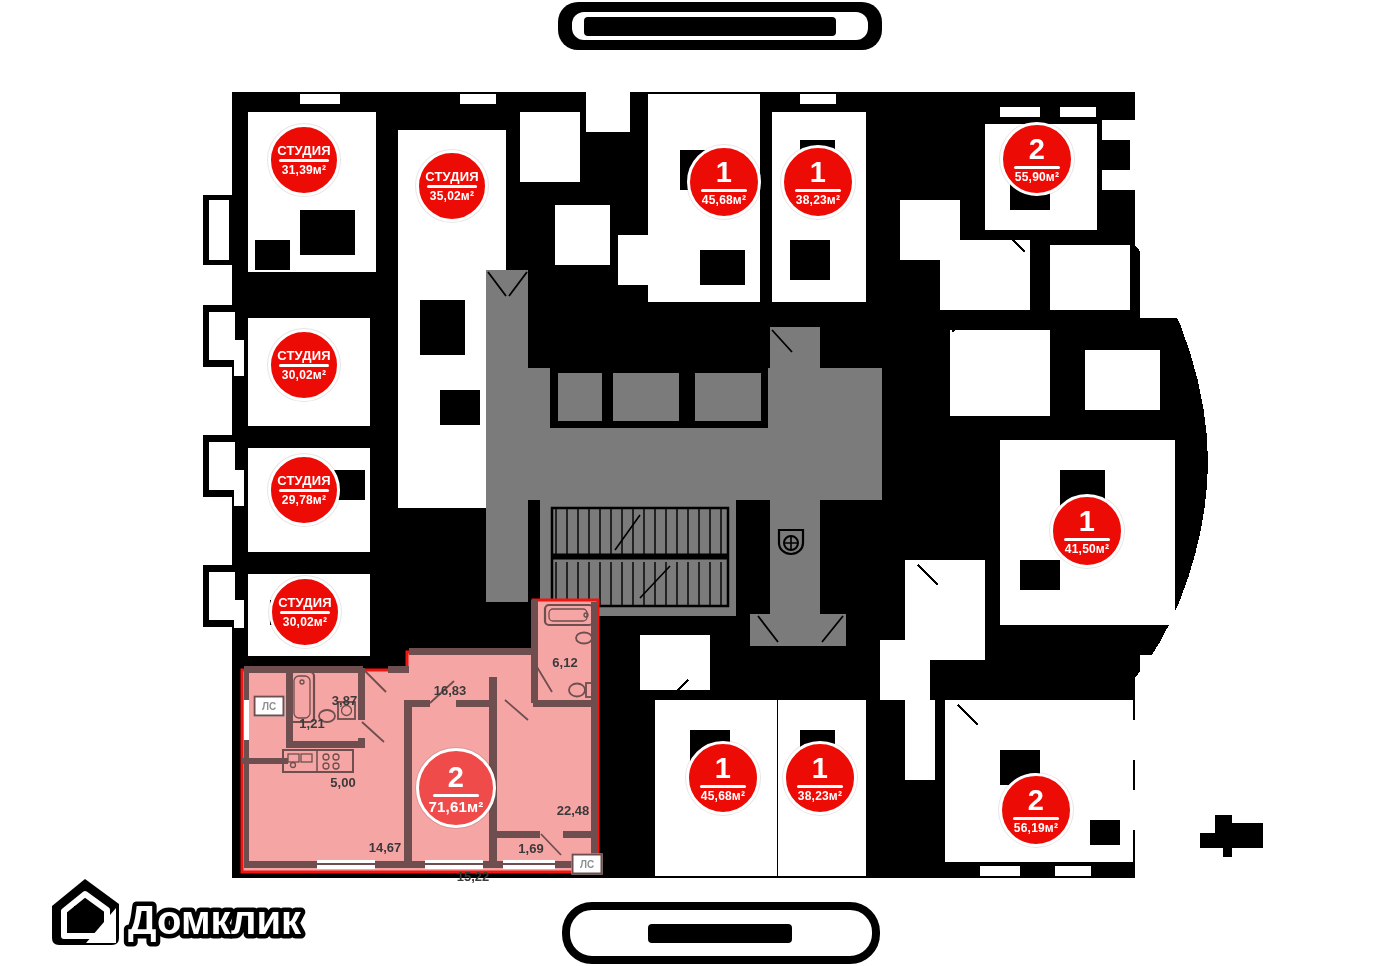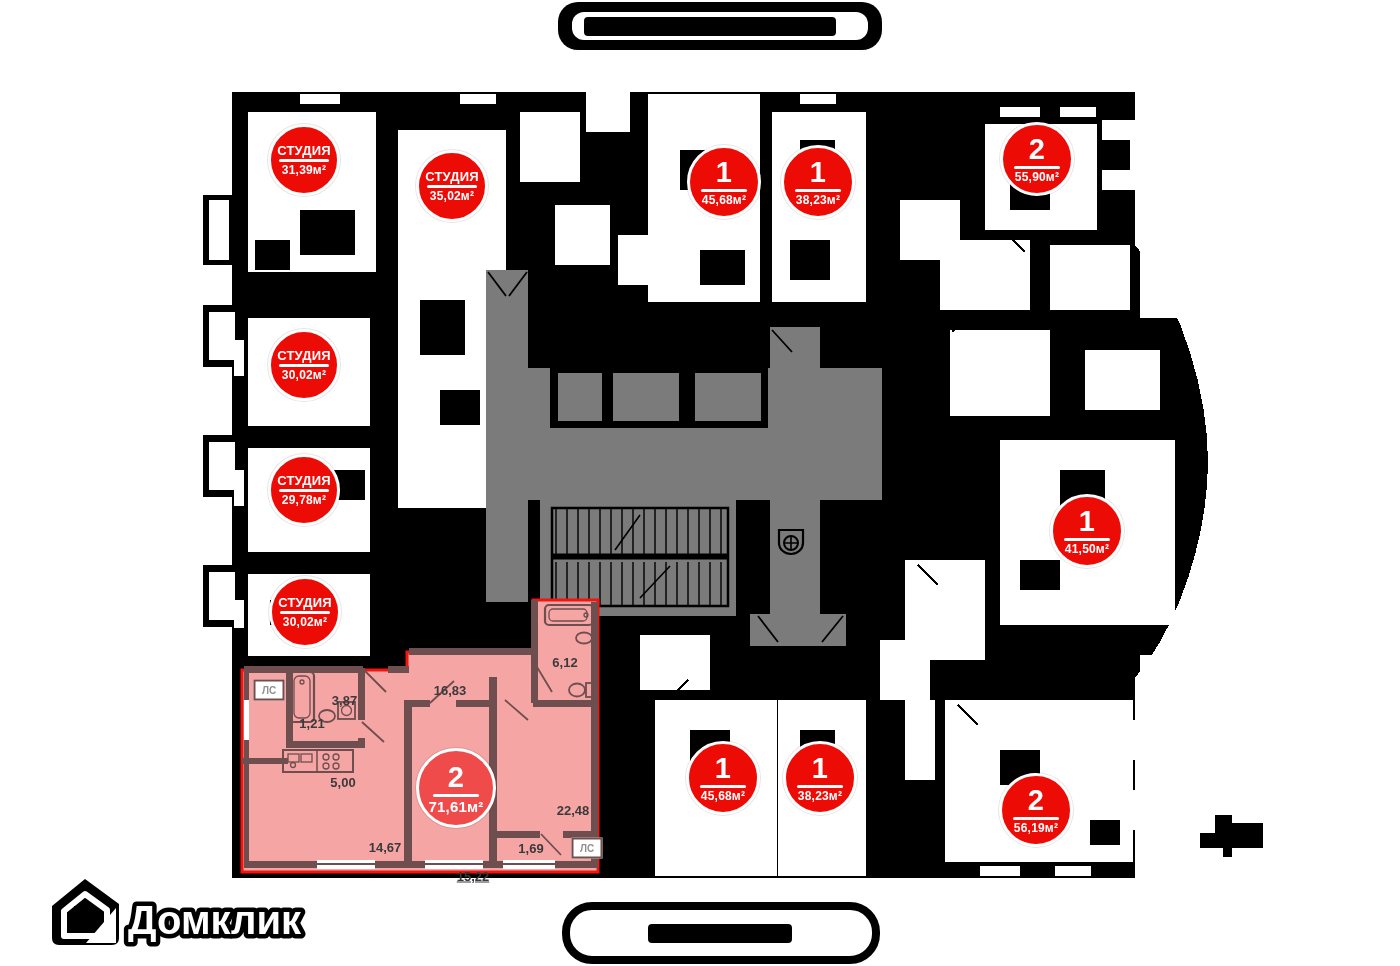--- a/index.html
+++ b/index.html
@@ -12,21 +12,21 @@
          box-shadow:0 0 0 1px rgba(0,0,0,.10);font-weight:bold;text-align:center;line-height:1;z-index:6;cursor:pointer;}
   .badge .t{font-size:13px;letter-spacing:.2px;}
   .badge.num .t{font-size:29px;}
   .badge .l{height:3px;background:#fff;border-radius:2px;margin:2px 0;width:50px;}
   .badge.num .l{width:46px;}
   .badge .a{font-size:12px;letter-spacing:.2px;}
   .badge.hl{background:#EF4B4B;}
   .badge.hl .a{font-size:15px;}
   .rlabel{position:absolute;transform:translate(-50%,-50%);font-size:13px;font-weight:700;color:#3a3a3a;z-index:5;white-space:nowrap;}
   .ls{position:absolute;transform:translate(-50%,-50%);width:27px;height:17px;background:#fff;border:2px solid #6E4E4E;
-      color:#909090;font-size:10px;line-height:17px;font-weight:700;text-align:center;z-index:5;box-sizing:content-box;}
+      color:#909090;font-size:10px;line-height:17px;font-weight:700;text-align:center;z-index:5;box-sizing:content-box;margin-top:16px;}
 </style>
 </head>
 <body>
 
 <div class="stage">
 
 <svg width="1400" height="966" viewBox="0 0 1400 966">
 
   <g shape-rendering="crispEdges">
     <rect x="232" y="92" width="903" height="786" fill="#000"></rect>
@@ -296,20 +296,20 @@
         <span class="t">2</span>
         <div class="l"></div>
         <span class="a">71,61м²</span>
       </div>
       <div class="rlabel" style="left: 268px; top: 723px; margin-left: 44px;">1,21</div>
       <div class="rlabel" style="left: 328px; top: 700px; padding-left: 33px;">3,87</div>
       <div class="rlabel" style="left: 450px; top: 690px;">16,83</div>
       <div class="rlabel" style="left: 565px; top: 662px;">6,12</div>
       <div class="rlabel" style="left: 343px; top: 782px;">5,00</div>
       <div class="rlabel" style="left: 385px; top: 847px;">14,67</div>
-      <div class="rlabel" style="left: 473px; top: 876px; text-decoration: underline;">15,22</div>
+      <div class="rlabel" style="left: 473px; top: 876px;">15,22</div>
       <div class="rlabel" style="left: 531px; top: 848px;">1,69</div>
       <div class="rlabel" style="left: 573px; top: 810px;">22,48</div>
       <div class="ls" style="left: 269px; top: 690px;">ЛС</div>
       <div class="ls" style="left: 587px; top: 848px;">ЛС</div>
     </div>
 
 </div>
 
 </body></html>

